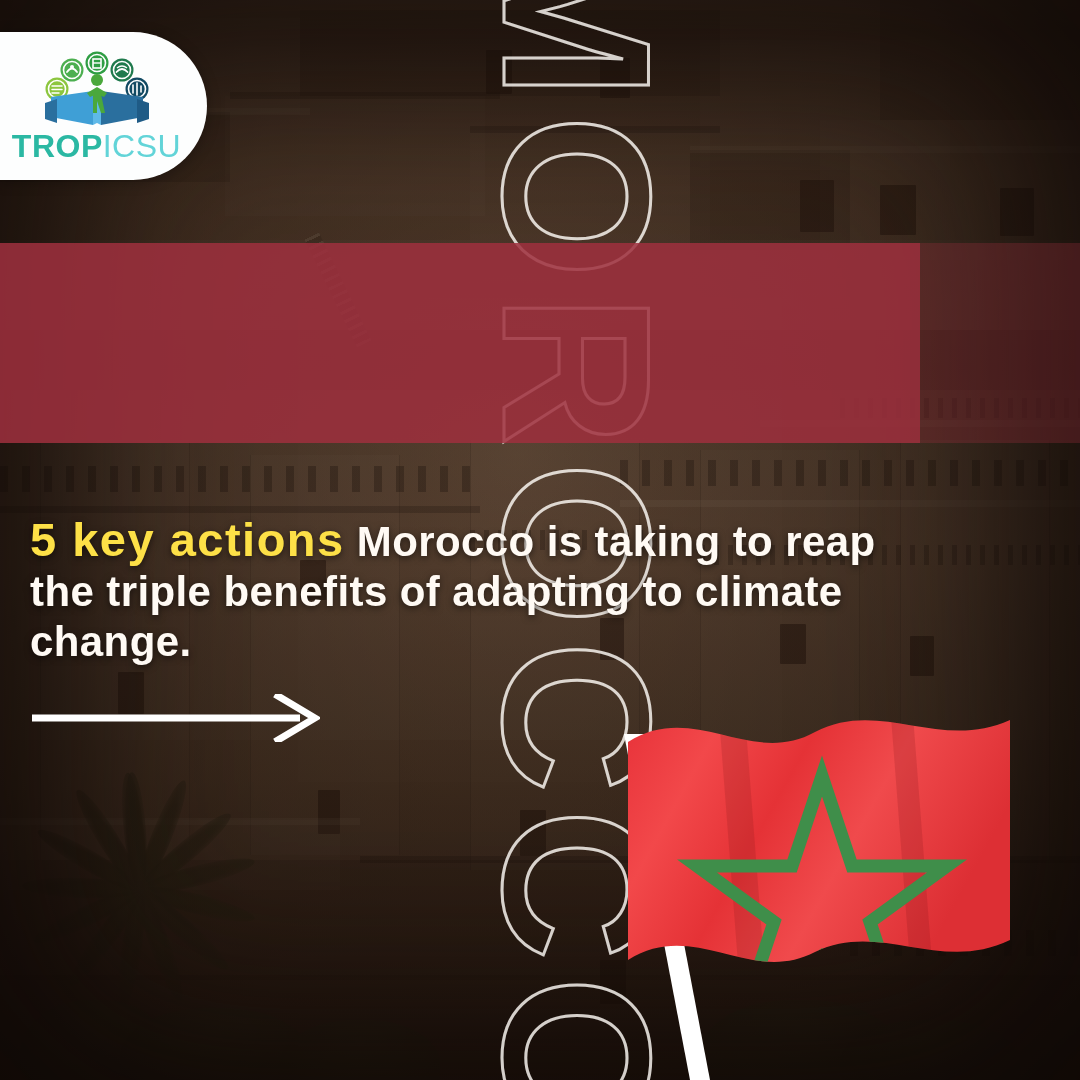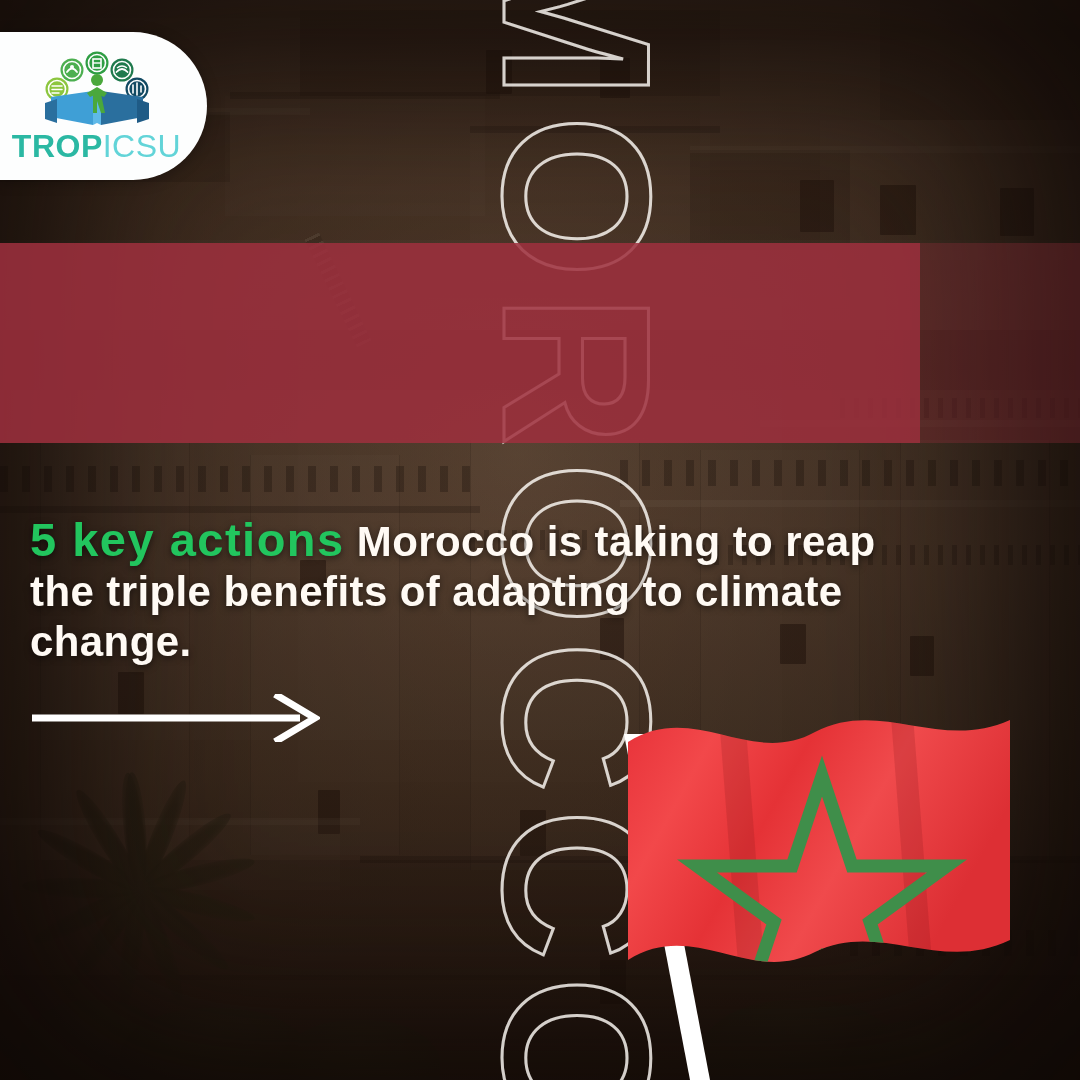--- a/index.html
+++ b/index.html
@@ -141,21 +141,21 @@
   .body-copy{
     position:absolute;left:30px;top:512px;width:890px;
     margin:0;
     font-size:42px;
     font-weight:700;
     line-height:1.18;
     color:#fffaf4;
     letter-spacing:.4px;
     text-shadow:0 2px 7px rgba(0,0,0,.55);
   }
-  .body-copy .hl{color:#22c55e;font-size:47px;letter-spacing:1.5px;}
+  .body-copy .hl{color:#fde047;font-size:47px;letter-spacing:1.5px;}
 
   
   .arrow{position:absolute;left:30px;top:694px;width:290px;height:48px;}
 
   
   .flag{position:absolute;left:600px;top:690px;width:480px;height:390px;}
 </style>
 </head>
 <body>
 

